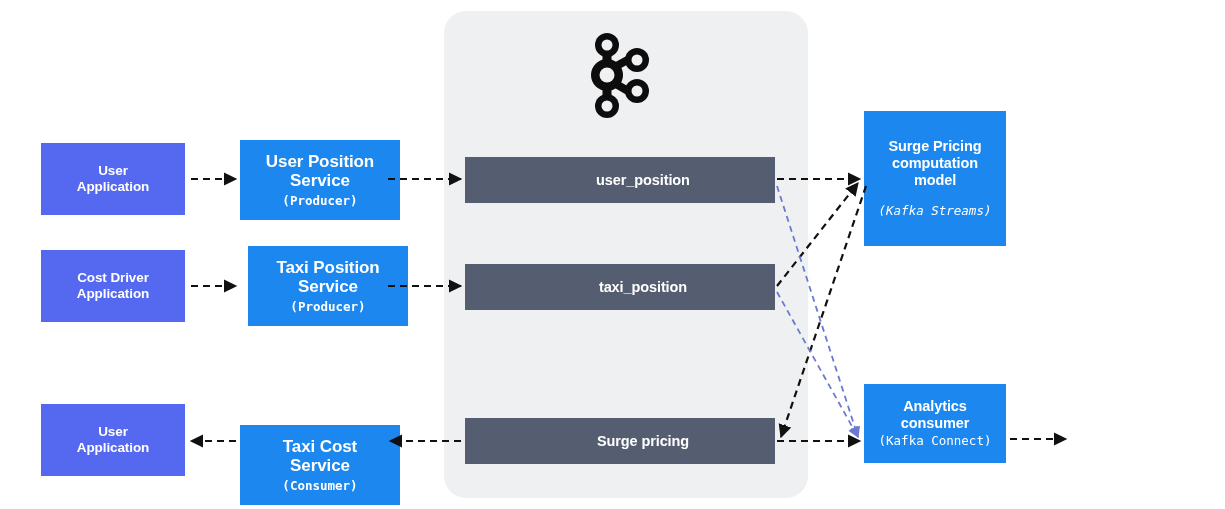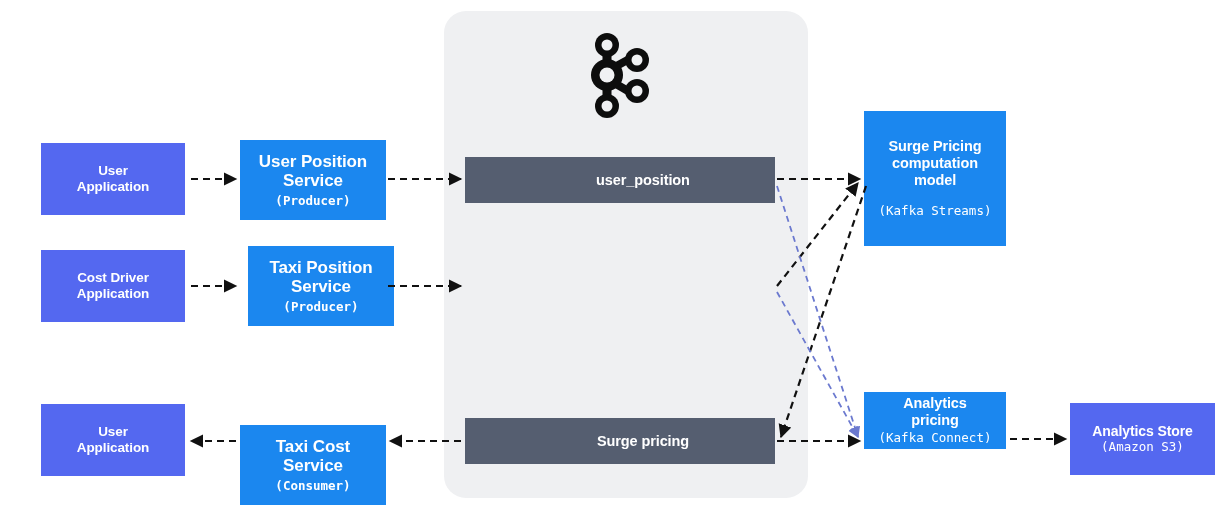--- a/index.html
+++ b/index.html
@@ -62,45 +62,45 @@
   .blue   { background: #1b87ef; }
   .topic  { background: #555e70; }
 
   
   .app-box { width: 144px; height: 72px; font-size: 13.5px; }
   #user-application-top    { left: 41px;  top: 143px; }
   #taxi-driver-application { left: 41px;  top: 250px; }
   #user-application-bottom { left: 41px;  top: 404px; }
 
   
-  .service-box { width: 146px; height: 80px; font-size: 17px; }
+  .service-box { width: 160px; height: 80px; font-size: 17px; }
   .service-box .sub { font-size: 12.5px; margin-top: 3px; font-weight: bold; }
   #user-position-service { left: 240px; top: 140px; }
   #taxi-position-service { left: 248px; top: 246px; }
   #taxi-cost-service     { left: 240px; top: 400px; margin-top: 25px; }
 
   
   .topic-box {
     width: 310px; height: 46px;
     font-size: 14.5px;
     flex-direction: row;
     padding-left: 46px;
   }
   #topic-user-position { left: 465px; top: 157px; }
   #topic-taxi-position { left: 465px; top: 264px; }
   #topic-surge-pricing { left: 465px; top: 418px; }
 
   
   #surge-pricing-model {
     left: 864px; top: 111px; width: 142px; height: 135px; font-size: 14.5px;
   }
-  #surge-pricing-model .sub { font-size: 12.5px; margin-top: 16px; }
+  #surge-pricing-model .sub { font-size: 12.5px; margin-top: 16px; font-style: italic; }
 
   #analytics-consumer {
-    left: 864px; top: 392px; width: 142px; height: 57px; font-size: 14.5px;
+    left: 864px; top: 384px; width: 142px; height: 79px; font-size: 14.5px;
   }
   #analytics-consumer .sub { font-size: 12.5px; margin-top: 2px; }
 
   #analytics-store {
     left: 1070px; top: 403px; width: 145px; height: 72px; font-size: 14px;
   }
   #analytics-store .sub { font-size: 12.5px; margin-top: 1px; }
 
   
   .arrow-layer {
@@ -174,42 +174,41 @@
   <div class="node service-box blue" id="taxi-cost-service">
     <span class="title">Taxi Cost</span>
     <span class="title">Service</span>
     <span class="sub">(Consumer)</span>
   </div>
 
   <div class="node topic-box topic" id="topic-user-position">
     <span class="title">user_position</span>
   </div>
 
+  <div class="node topic-box topic" id="topic-taxi-position">
+    <span class="title">taxi_position</span>
+  </div>
 
   <div class="node topic-box topic" id="topic-surge-pricing">
     <span class="title">Surge pricing</span>
   </div>
 
   <div class="node blue" id="surge-pricing-model">
     <span class="title">Surge Pricing</span>
     <span class="title">computation</span>
     <span class="title">model</span>
     <span class="sub">(Kafka Streams)</span>
   </div>
 
   <div class="node blue" id="analytics-consumer">
     <span class="title">Analytics</span>
-    <span class="title">pricing</span>
+    <span class="title">consumer</span>
     <span class="sub">(Kafka Connect)</span>
   </div>
 
-  <div class="node purple" id="analytics-store">
-    <span class="title">Analytics Store</span>
-    <span class="sub">(Amazon S3)</span>
-  </div>
 
   <svg class="arrow-layer" width="1225" height="509" viewBox="0 0 1225 509" xmlns="http://www.w3.org/2000/svg">
     <defs>
       <marker id="ah-black" markerWidth="7" markerHeight="7" refX="5.6" refY="3" orient="auto">
         <path d="M0,0 L6.2,3 L0,6 z" fill="#111111"></path>
       </marker>
       <marker id="ah-blue" markerWidth="7" markerHeight="7" refX="5.6" refY="3" orient="auto">
         <path d="M0,0 L6.2,3 L0,6 z" fill="#6b79cf"></path>
       </marker>
     </defs>

